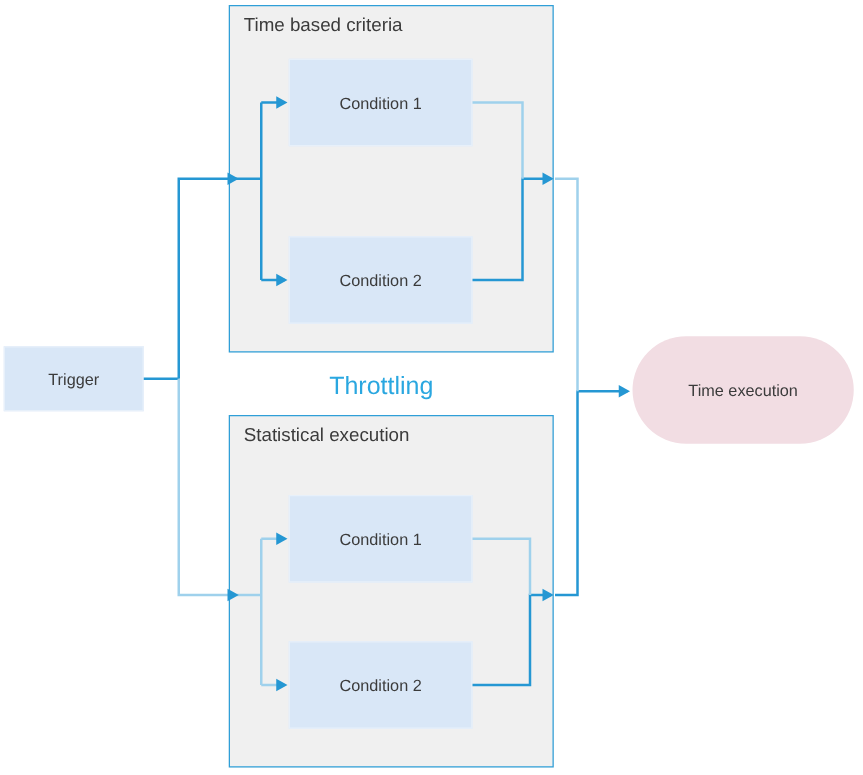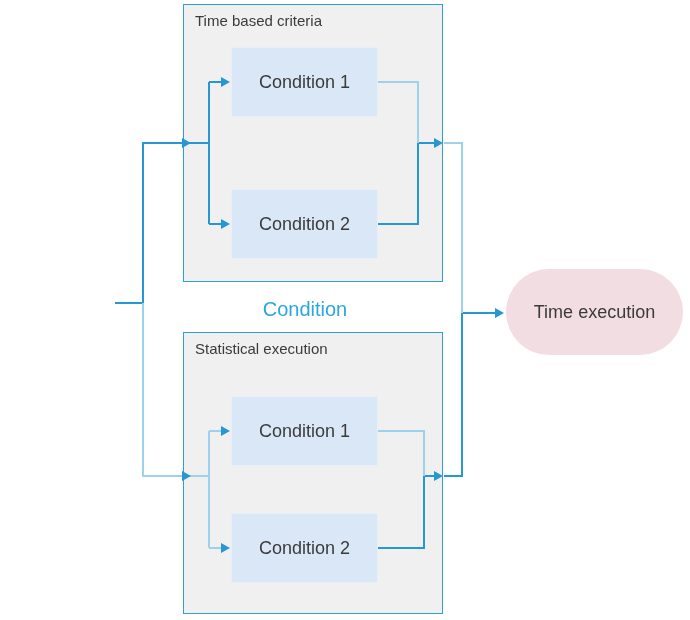--- a/index.html
+++ b/index.html
@@ -25,21 +25,21 @@
     border:1.5px solid var(--group_border);
     text-align:right;
   }
   .group-title{
     position:absolute;top:7px;left:11px;font-size:15px;color:var(--text);
     white-space:nowrap;
   }
   .node{
     position:absolute;box-sizing:border-box;
     display:flex;align-items:center;justify-content:center;
-    font-size:18px;color:var(--text);text-align:left;
+    font-size:13px;color:var(--text);text-align:left;
   }
   .cond{
     background:var(--node_fill);
     border:1px solid var(--node_border);
   }
   .trigger{
     background:var(--node_fill);
     border:1px solid var(--node_border);
   }
   .pill{
@@ -75,30 +75,31 @@
 <div class="canvas">
 
   <div class="group" id="group-top">
     <div class="group-title">Time based criteria</div>
   </div>
 
   <div class="group" id="group-bottom">
     <div class="group-title">Statistical execution</div>
   </div>
 
+  <div class="node trigger" id="trigger">Trigger</div>
 
   <div class="node cond" id="cond-t1">Condition 1</div>
   <div class="node cond" id="cond-t2">Condition 2</div>
 
   <div class="node cond" id="cond-b1">Condition 1</div>
   <div class="node cond" id="cond-b2">Condition 2</div>
 
   <div class="node pill" id="task">Time execution</div>
 
-  <div class="throttling">Condition</div>
+  <div class="throttling">Throttling</div>
 
   <svg class="wires" viewBox="0 0 690 620" aria-hidden="true">
 
     <path class="stroke-strong" d="M115,303 H143"></path>
     <path class="stroke-strong" d="M143,303 V143 H209"></path>
     <path class="stroke-strong" d="M209,82 V224"></path>
     <path class="stroke-strong" d="M209,82 H228"></path>
     <path class="stroke-strong" d="M209,224 H228"></path>
     <path class="stroke-strong" d="M378,224 H418 V143 H441"></path>
     <path class="stroke-strong" d="M378,548 H424 V476 H441"></path>

